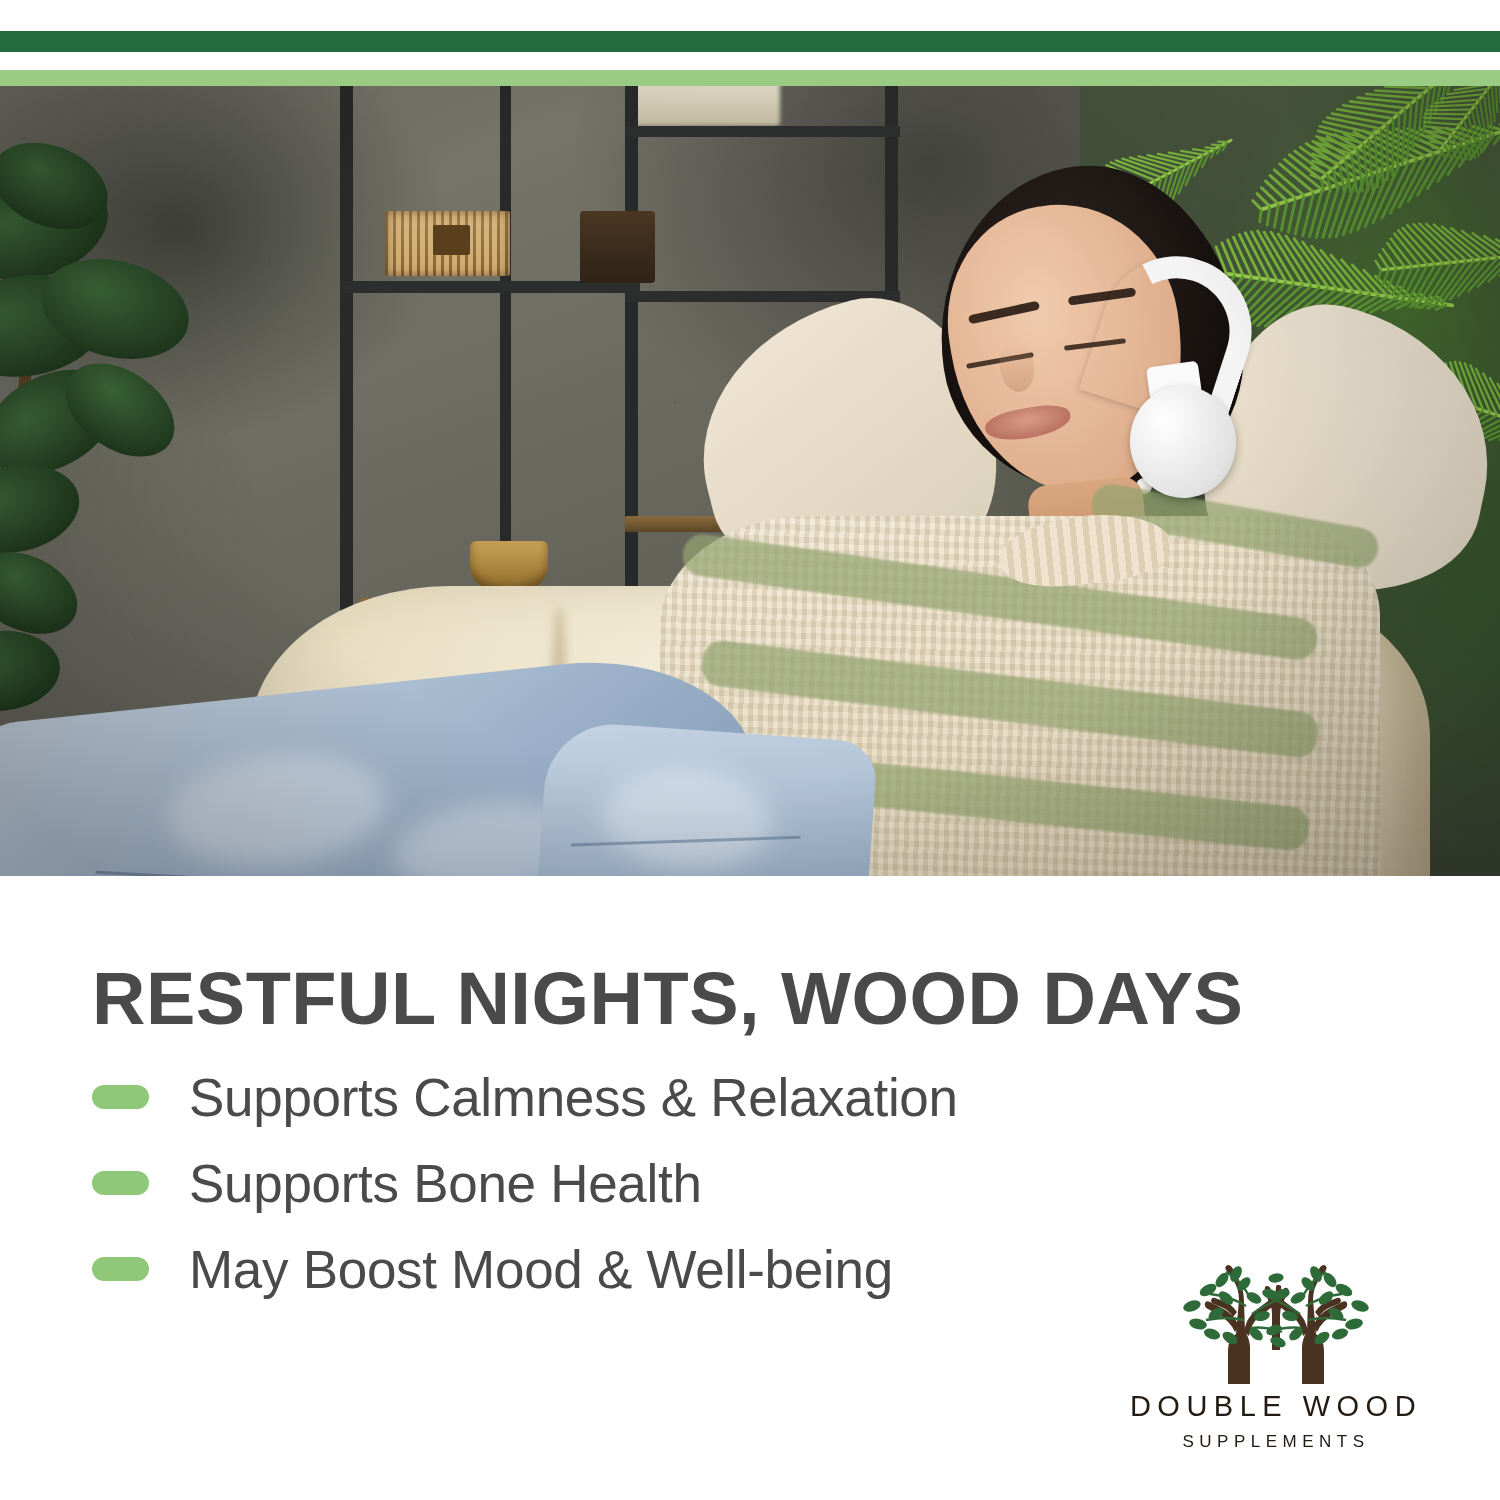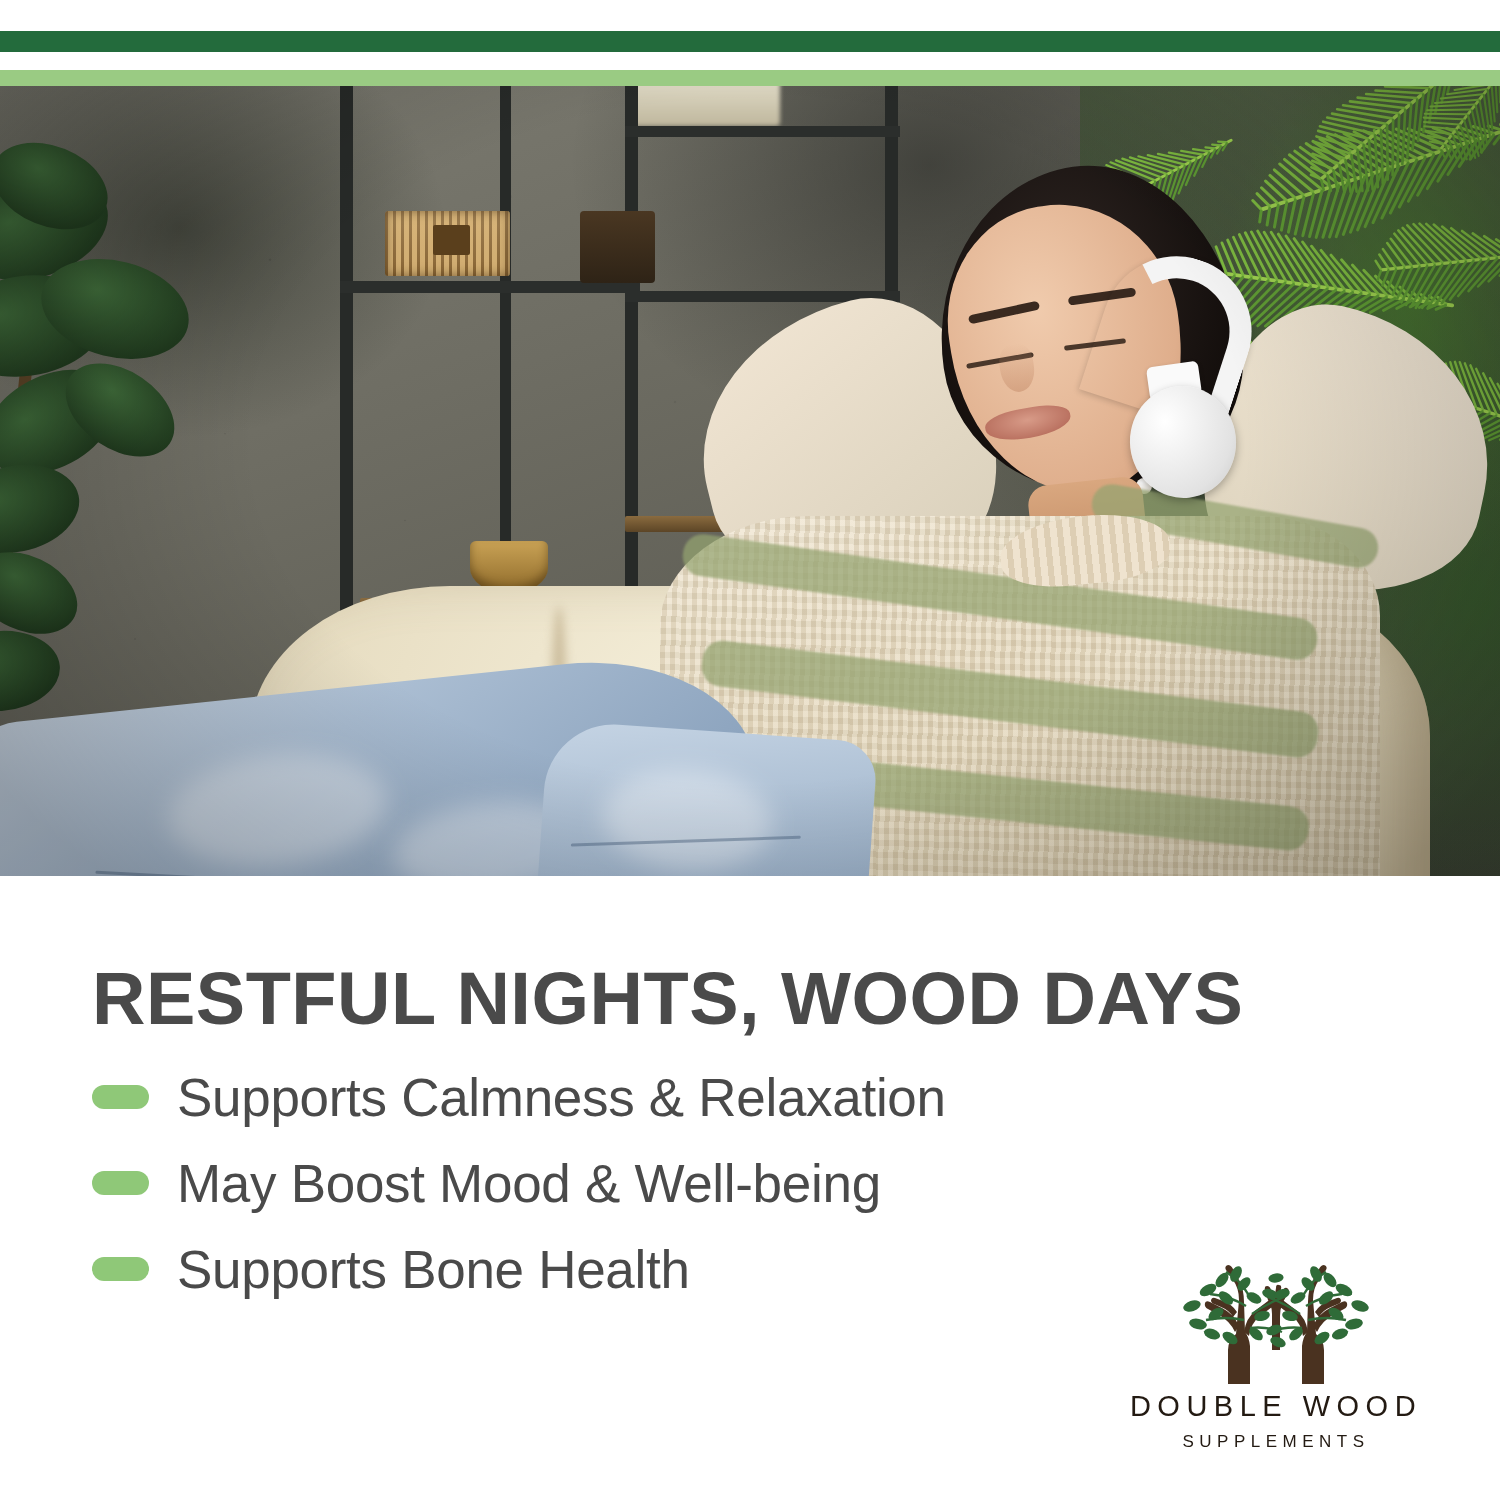--- a/index.html
+++ b/index.html
@@ -285,21 +285,21 @@
     display:flex; align-items:center;
     height:62px; margin-bottom:24px;
   }
   .pill{
     width:57px; height:24px;
     background:#8fc878;
     border-radius:12px;
     flex:0 0 auto;
   }
   .bullet-text{
-    margin-left:28px;
+    margin-left:40px;
     font-size:53px;
     font-weight:400;
     color:#4a4a4a;
     white-space:nowrap;
     letter-spacing:-.3px;
   }
 
   
   .logo{ position:absolute; right:74px; bottom:48px; width:300px; text-align:center; }
   .logo-mark{ width:300px; height:130px; display:block; margin:0 auto; }
@@ -850,25 +850,25 @@
 
     <div class="headline">RESTFUL NIGHTS, WOOD DAYS</div>
 
     <div class="bullets">
       <div class="bullet-row">
         <span class="pill"></span>
         <span class="bullet-text">Supports Calmness &amp; Relaxation</span>
       </div>
       <div class="bullet-row">
         <span class="pill"></span>
-        <span class="bullet-text">May Boost Mood &amp; Well-being</span>
+        <span class="bullet-text">Supports Bone Health</span>
       </div>
       <div class="bullet-row">
         <span class="pill"></span>
-        <span class="bullet-text">Supports Bone Health</span>
+        <span class="bullet-text">May Boost Mood &amp; Well-being</span>
       </div>
     </div>
 
     <div class="logo">
       <svg class="logo-mark" viewBox="0 0 300 130">
         <g fill="#4a3220">
 
           <path d="M102 130 L102 96 Q102 86 110 80 L113 46 Q113 34 107 26 L100 16 Q98 12 102 11 Q105 11 107 15 L113 26 Q118 36 118 48 L119 78 Q123 83 124 92 L124 130 Z"></path>
           <path d="M118 78 Q120 64 130 56 L142 47 Q146 44 148 47 Q150 50 146 53 L134 62 Q125 69 123 82 Z"></path>
           <path d="M113 72 Q108 60 96 54 L84 48 Q80 46 79 49 Q78 53 82 55 L93 61 Q104 67 109 78 Z"></path>

